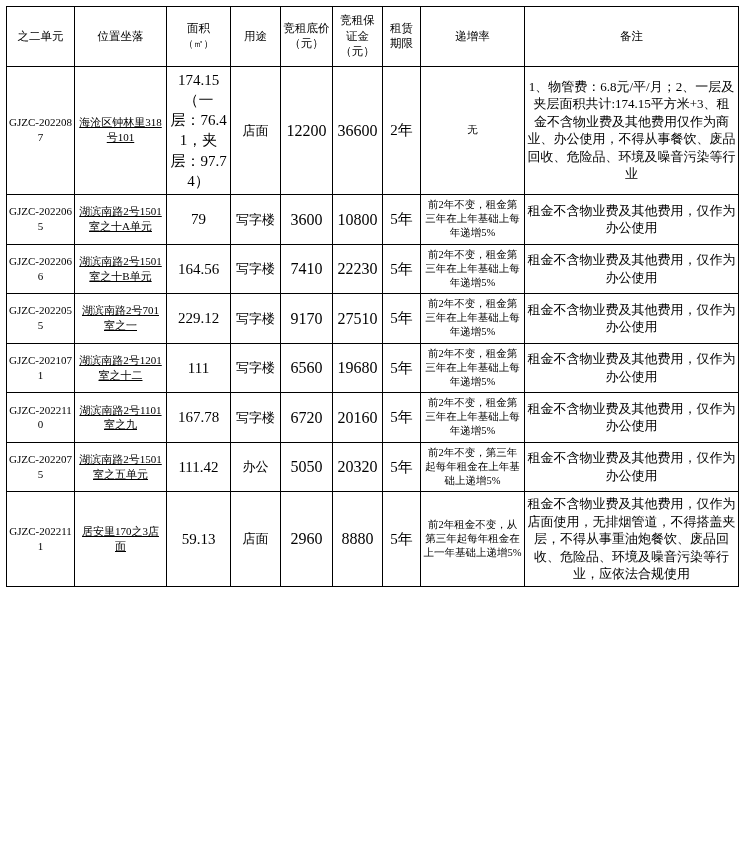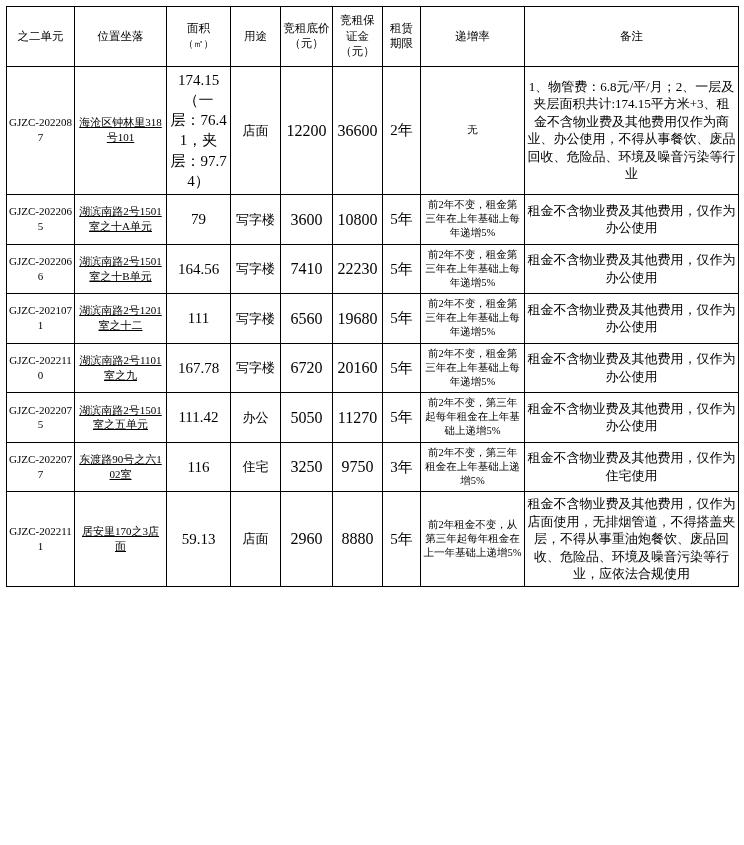--- a/index.html
+++ b/index.html
@@ -136,20 +136,31 @@
         <td class="cell-loc">湖滨南路2号1501室之十B单元</td>
         <td class="cell-area">164.56</td>
         <td class="cell-use">写字楼</td>
         <td class="cell-num">7410</td>
         <td class="cell-num">22230</td>
         <td class="cell-term">5年</td>
         <td class="cell-inc">前2年不变，租金第三年在上年基础上每年递增5%</td>
         <td class="cell-remark">租金不含物业费及其他费用，仅作为办公使用</td>
       </tr>
       <tr>
+        <td class="cell-code">GJZC-2022055</td>
+        <td class="cell-loc">湖滨南路2号701室之一</td>
+        <td class="cell-area">229.12</td>
+        <td class="cell-use">写字楼</td>
+        <td class="cell-num">9170</td>
+        <td class="cell-num">27510</td>
+        <td class="cell-term">5年</td>
+        <td class="cell-inc">前2年不变，租金第三年在上年基础上每年递增5%</td>
+        <td class="cell-remark">租金不含物业费及其他费用，仅作为办公使用</td>
+      </tr>
+      <tr>
         <td class="cell-code">GJZC-2021071</td>
         <td class="cell-loc">湖滨南路2号1201室之十二</td>
         <td class="cell-area">111</td>
         <td class="cell-use">写字楼</td>
         <td class="cell-num">6560</td>
         <td class="cell-num">19680</td>
         <td class="cell-term">5年</td>
         <td class="cell-inc">前2年不变，租金第三年在上年基础上每年递增5%</td>
         <td class="cell-remark">租金不含物业费及其他费用，仅作为办公使用</td>
       </tr>
@@ -163,35 +174,24 @@
         <td class="cell-term">5年</td>
         <td class="cell-inc">前2年不变，租金第三年在上年基础上每年递增5%</td>
         <td class="cell-remark">租金不含物业费及其他费用，仅作为办公使用</td>
       </tr>
       <tr>
         <td class="cell-code">GJZC-2022075</td>
         <td class="cell-loc">湖滨南路2号1501室之五单元</td>
         <td class="cell-area">111.42</td>
         <td class="cell-use">办公</td>
         <td class="cell-num">5050</td>
-        <td class="cell-num">11270</td>
+        <td class="cell-num">20320</td>
         <td class="cell-term">5年</td>
         <td class="cell-inc">前2年不变，第三年起每年租金在上年基础上递增5%</td>
         <td class="cell-remark">租金不含物业费及其他费用，仅作为办公使用</td>
-      </tr>
-      <tr>
-        <td class="cell-code">GJZC-2022077</td>
-        <td class="cell-loc">东渡路90号之六102室</td>
-        <td class="cell-area">116</td>
-        <td class="cell-use">住宅</td>
-        <td class="cell-num">3250</td>
-        <td class="cell-num">9750</td>
-        <td class="cell-term">3年</td>
-        <td class="cell-inc">前2年不变，第三年租金在上年基础上递增5%</td>
-        <td class="cell-remark">租金不含物业费及其他费用，仅作为住宅使用</td>
       </tr>
       <tr>
         <td class="cell-code">GJZC-2022111</td>
         <td class="cell-loc">居安里170之3店面</td>
         <td class="cell-area">59.13</td>
         <td class="cell-use">店面</td>
         <td class="cell-num">2960</td>
         <td class="cell-num">8880</td>
         <td class="cell-term">5年</td>
         <td class="cell-inc">前2年租金不变，从第三年起每年租金在上一年基础上递增5%</td>

